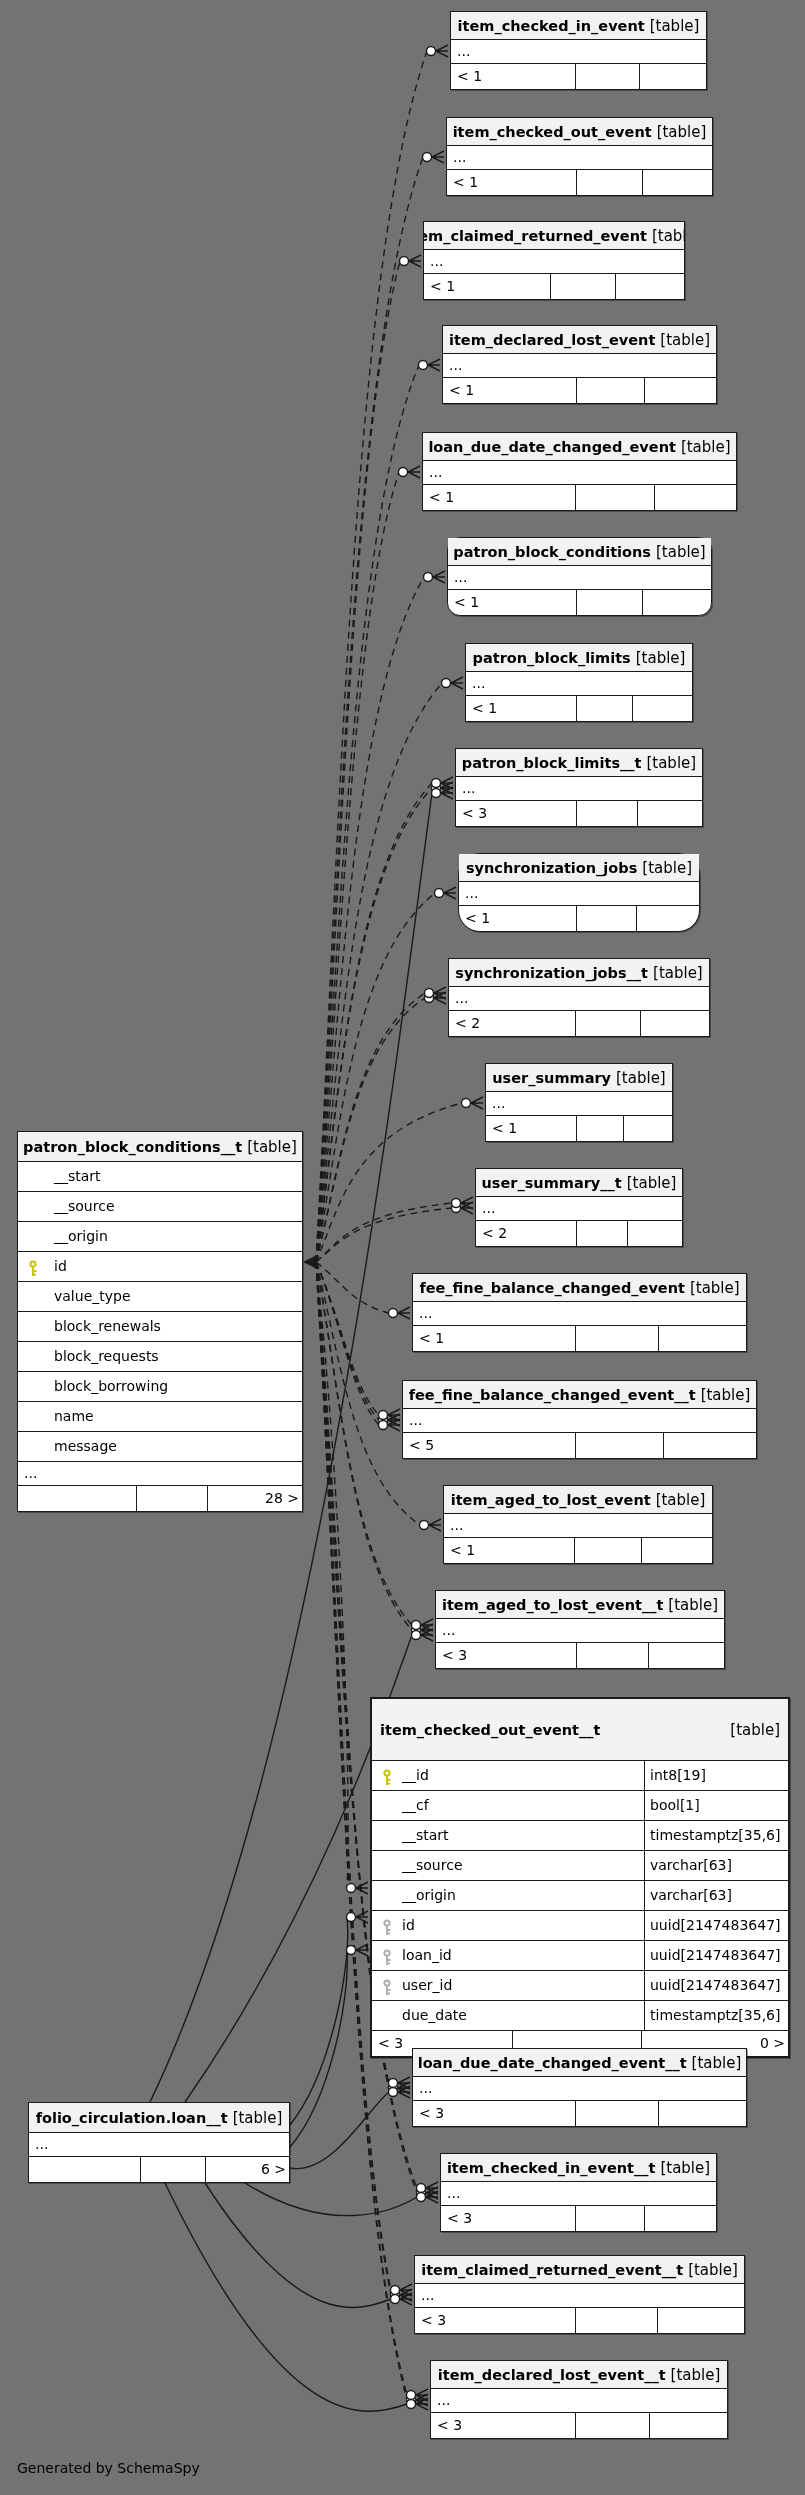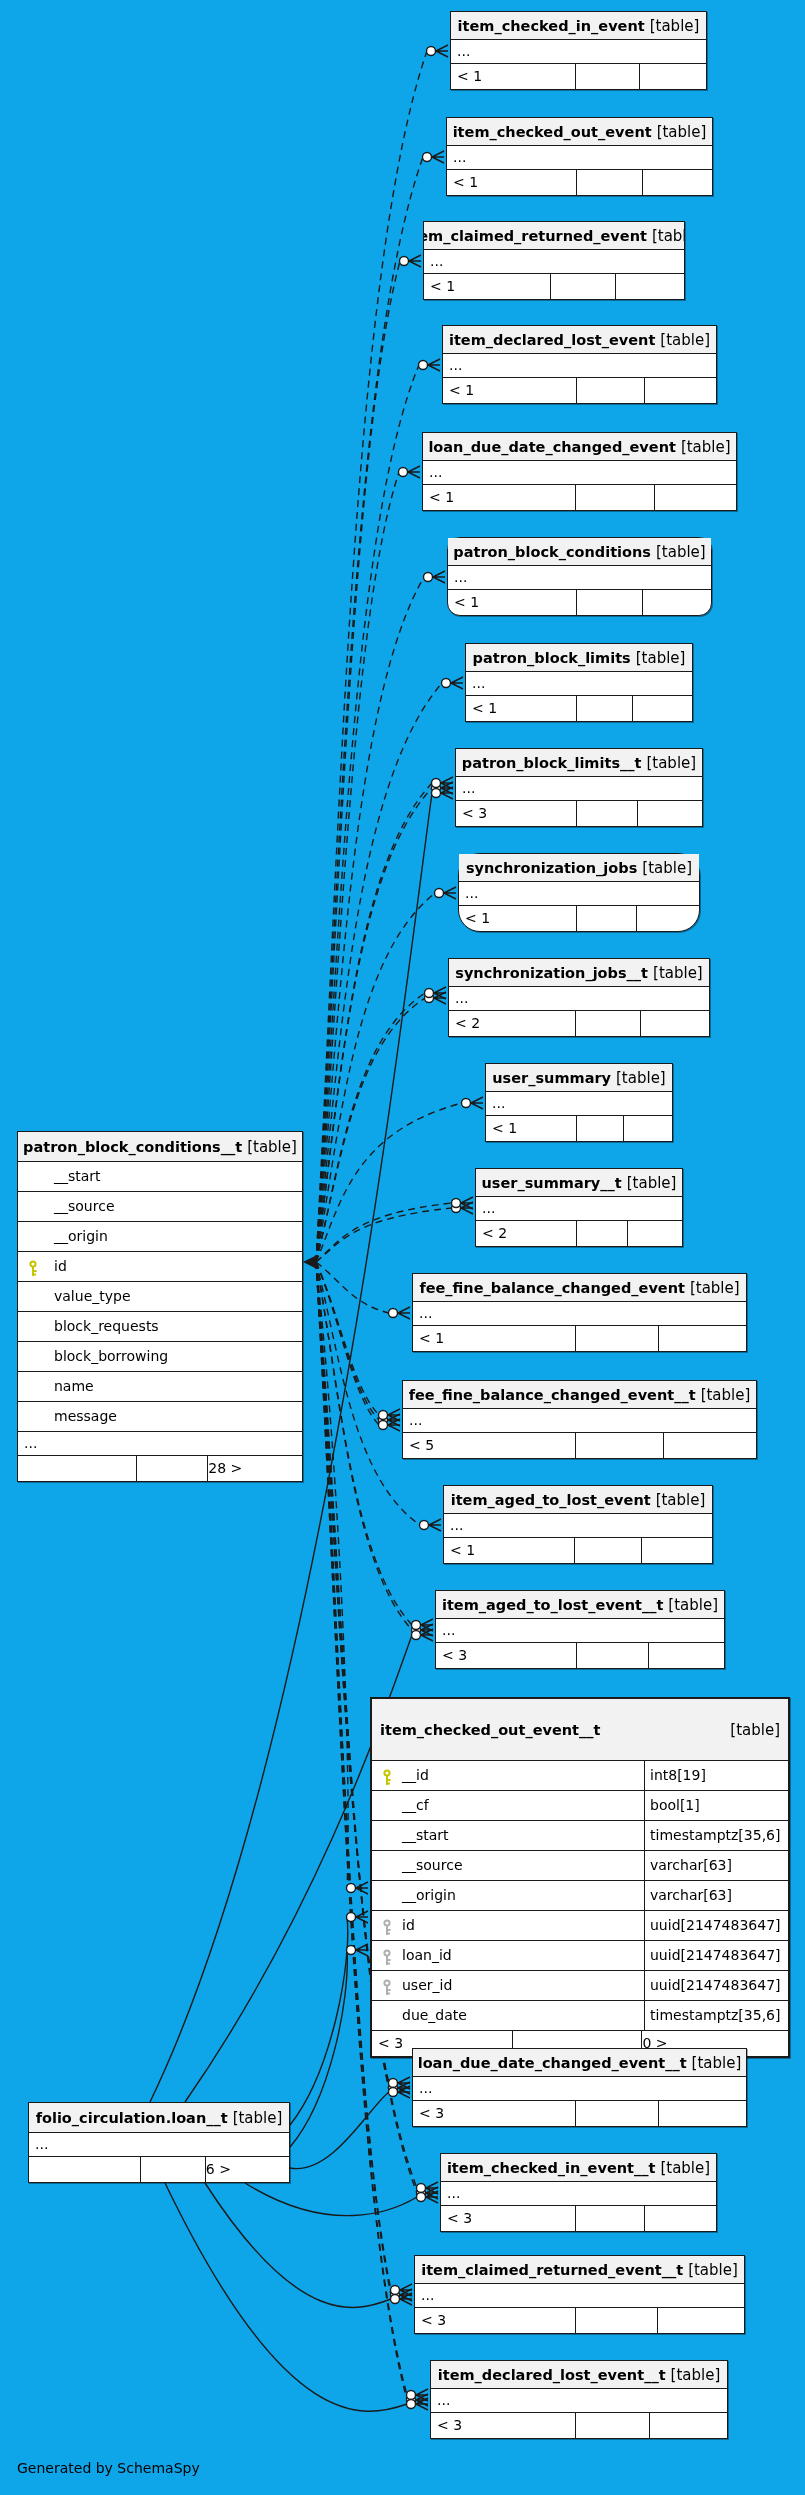--- a/index.html
+++ b/index.html
@@ -1,17 +1,17 @@
 <!DOCTYPE html>
 <html><head>
 <meta charset="utf-8">
 <style>
   html,body{margin:0;padding:0;background:#fff;}
   body{font-family:"DejaVu Sans","Liberation Sans",sans-serif;color:#000;}
-  #canvas{position:relative;width:805px;height:2495px;background:#0ea5e9;overflow:hidden;}
+  #canvas{position:relative;width:805px;height:2495px;background:#737373;overflow:hidden;}
   #rel{position:absolute;left:0;top:0;z-index:1;}
   .rel{fill:none;stroke:#1a1a1a;stroke-width:1.4px;}
   .dashed{stroke-dasharray:7 5;}
   .cf{fill:none;stroke:#1a1a1a;stroke-width:1.4px;}
   .zc{fill:#ffffff;stroke:#1a1a1a;stroke-width:1.4px;}
   .tbl{position:absolute;z-index:2;box-sizing:border-box;border:1px solid #1a1a1a;background:#fff;font-size:14px;box-shadow:1px 1px 0 rgba(0,0,0,.35);}
   .k-big{border-width:2px;}
   .hdr{background:#f2f2f2;border-bottom:1.5px solid #1a1a1a;height:27px;display:flex;align-items:center;justify-content:center;gap:5px;padding:0 4px;white-space:nowrap;overflow:hidden;}
   .k-cols .hdr,.k-big .hdr,.k-s2 .hdr{height:29px;}
   .k-big .hdr{justify-content:space-between;padding:16px 8px;}
@@ -21,21 +21,21 @@
   .row{height:29px;line-height:28px;border-bottom:1px solid #1a1a1a;position:relative;white-space:nowrap;}
   .row .lbl{margin-left:36px;}
   .k-big .row .lbl{margin-left:30px;}
   .typ{position:absolute;left:278px;top:0;}
   .k-big .row::before{content:"";position:absolute;left:272px;top:-1px;bottom:-1px;border-left:1px solid #1a1a1a;}
   .key{position:absolute;left:9px;top:6px;width:12px;height:17px;}
   .ftr{display:flex;height:25px;align-items:center;}
   .ftr .f{height:100%;line-height:25px;box-sizing:border-box;}
   .f1{padding-left:6px;border-right:1px solid #1a1a1a;}
   .f2{border-right:1px solid #1a1a1a;}
-  .f3{text-align:left;padding-right:21px;flex:1;}
+  .f3{text-align:right;padding-right:3px;flex:1;}
   .gen{position:absolute;left:17px;top:2460px;font-size:14px;z-index:2;}
 </style>
 </head>
 <body>
 
 <div id="canvas">
   <svg id="rel" width="805" height="2495">
       <path class="rel dashed" d="M316 1262 C340 838, 352 269, 427 51"></path>
       <path class="rel dashed" d="M316 1262 C340 875, 352 356, 423 157"></path>
       <path class="rel dashed" d="M316 1262 C340 912, 352 441, 400 261"></path>
@@ -434,20 +434,21 @@
           <span class="tag">[table]</span>
         </div>
         <div class="row"><span class="lbl">__start</span></div>
         <div class="row"><span class="lbl">__source</span></div>
         <div class="row"><span class="lbl">__origin</span></div>
         <div class="row"><span class="key"><svg width="12" height="17" viewBox="0 0 12 17">
               <circle cx="6" cy="4" r="2.6" fill="none" stroke="#c9c400" stroke-width="2"></circle>
               <path d="M6 7 V16 M6 11 H9.6 M6 14.5 H9" fill="none" stroke="#c9c400" stroke-width="2"></path>
             </svg></span><span class="lbl">id</span></div>
         <div class="row"><span class="lbl">value_type</span></div>
+        <div class="row"><span class="lbl">block_renewals</span></div>
         <div class="row"><span class="lbl">block_requests</span></div>
         <div class="row"><span class="lbl">block_borrowing</span></div>
         <div class="row"><span class="lbl">name</span></div>
         <div class="row"><span class="lbl">message</span></div>
         <div class="el">...</div>
         <div class="ftr">
           <span class="f f1" style="flex-basis:42%"></span>
           <span class="f f2" style="flex-basis:25%"></span>
           <span class="f f3" style="flex-basis:33%">28 &gt;</span>
         </div>

